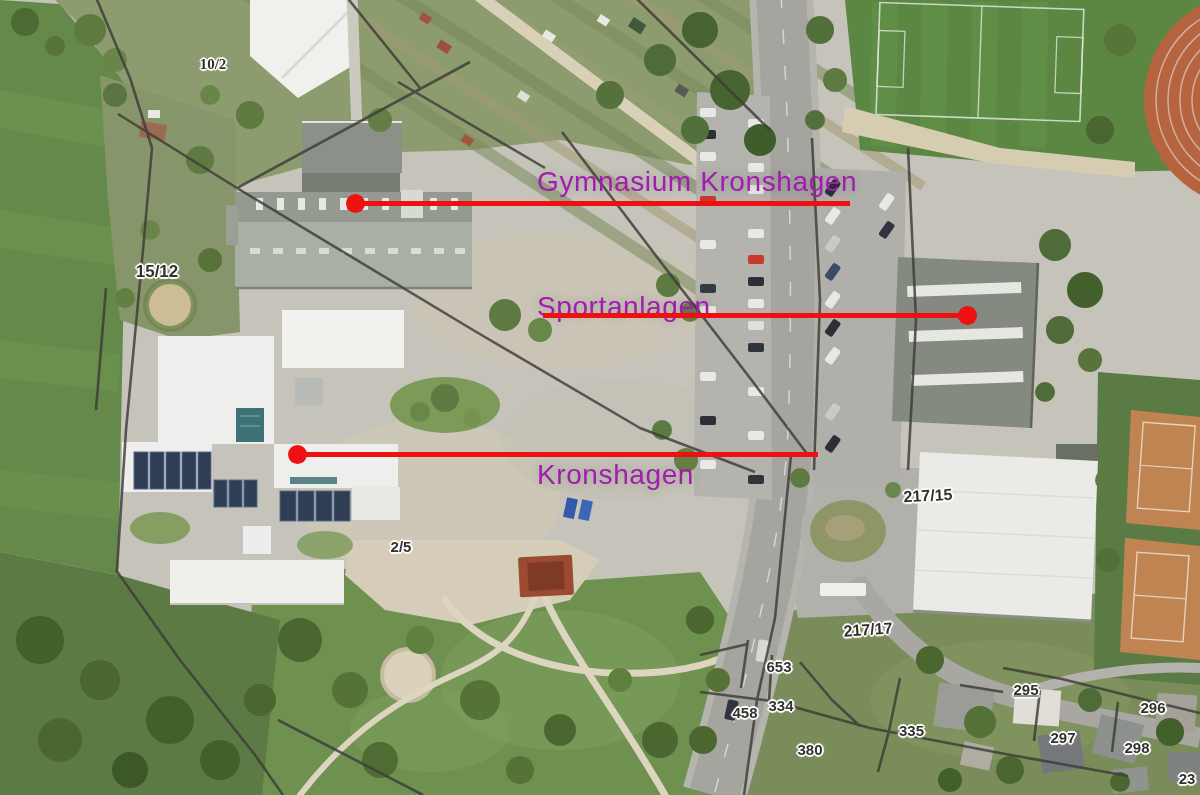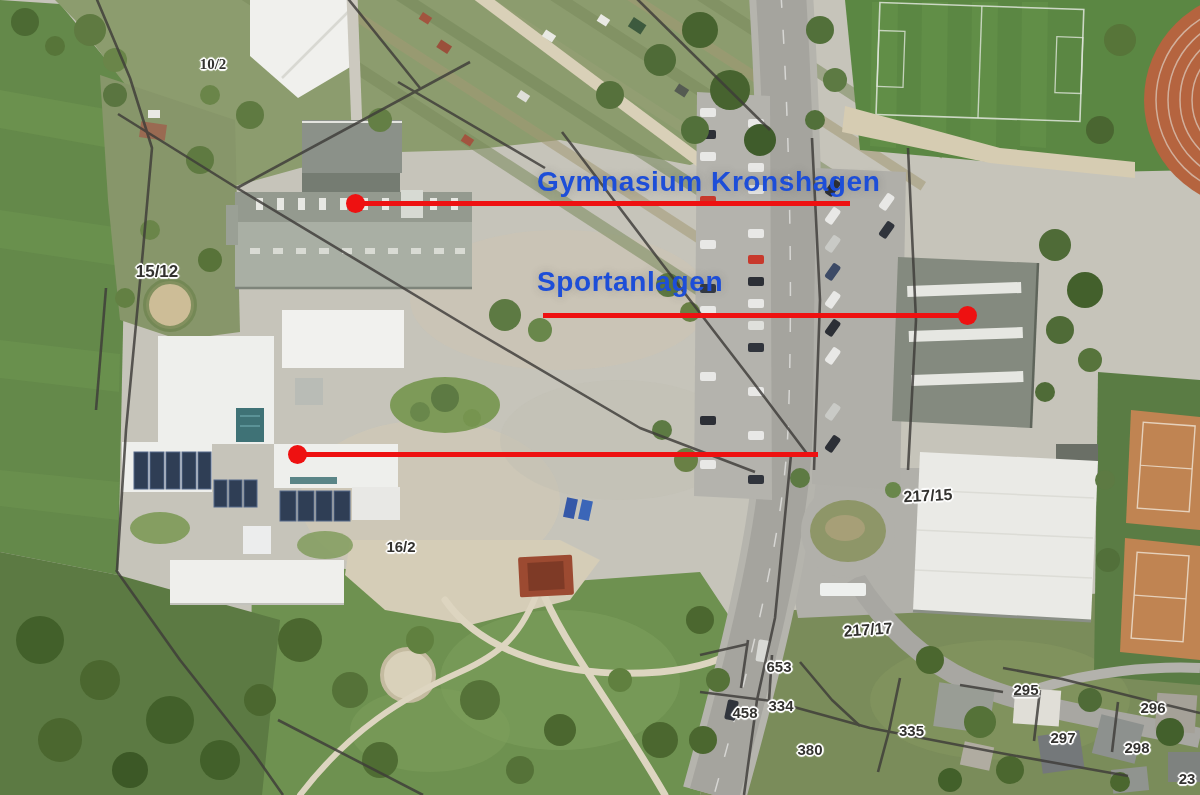--- a/index.html
+++ b/index.html
@@ -2,30 +2,30 @@
 <html><head>
 <meta charset="utf-8">
 <style>
   html,body{margin:0;padding:0;background:#222;}
   .stage{position:relative;width:1200px;height:795px;overflow:hidden;
          font-family:"Liberation Sans",sans-serif;background:#c6c4ba;}
   .stage svg{position:absolute;left:0;top:0;}
   .overlay{position:absolute;left:0;top:0;width:1200px;height:795px;z-index:5;}
 
   
-  .anno-label{position:absolute;color:#1d4ed8;font-size:28px;line-height:37px;
-              font-weight:700;letter-spacing:.6px;white-space:pre;
+  .anno-label{position:absolute;color:#a21caf;font-size:28px;line-height:37px;
+              font-weight:400;letter-spacing:.6px;white-space:pre;
               text-shadow:0 0 8px rgba(60,60,60,.25);}
   .anno-line{position:absolute;height:5px;background:#ee1111;}
   .mdot{position:absolute;width:19px;height:19px;border-radius:50%;background:#ee1111;top:-7px;}
   .mdot.left{left:-9px;} .mdot.right{right:-9px;}
 
   .lbl-gym{left:537px;top:163px;}
   .ln-gym{left:355px;top:201px;width:495px;}
-  .lbl-sport{left:537px;top:263px;}
+  .lbl-sport{left:537px;top:288px;}
   .ln-sport{left:543px;top:313px;width:425px;}
   .lbl-gem{left:537px;top:382px;}
   .ln-gem{left:297px;top:452px;width:521px;}
 
   
   .parcel{position:absolute;transform:translate(-50%,-50%);
           font-weight:700;font-size:15px;color:#33322f;white-space:nowrap;
           text-shadow:-1px -1px 0 #fff,1px -1px 0 #fff,-1px 1px 0 #fff,1px 1px 0 #fff,
                       0 -2px 1px #fff,0 2px 1px #fff,-2px 0 1px #fff,2px 0 1px #fff;}
   .p0{left:213px;top:64px;font-family:Liberation Serif, serif;}
@@ -450,29 +450,30 @@
 
   <div>
     <div class="anno-label lbl-sport">Sportanlagen</div>
     <div class="anno-line ln-sport">
       <span class="mdot right"></span>
     </div>
   </div>
 
   <div>
     <div class="anno-label lbl-gem">
+      <div>Kronshagen</div>
     </div>
     <div class="anno-line ln-gem">
       <span class="mdot left"></span>
     </div>
   </div>
 
   <span class="parcel p0">10/2</span>
   <span class="parcel p1">15/12</span>
-  <span class="parcel p2">16/2</span>
+  <span class="parcel p2">2/5</span>
   <span class="parcel p3">217/15</span>
   <span class="parcel p4">217/17</span>
   <span class="parcel p5">653</span>
   <span class="parcel p6">458</span>
   <span class="parcel p7">334</span>
   <span class="parcel p8">335</span>
   <span class="parcel p9">380</span>
   <span class="parcel p10">295</span>
   <span class="parcel p11">296</span>
   <span class="parcel p12">297</span>

